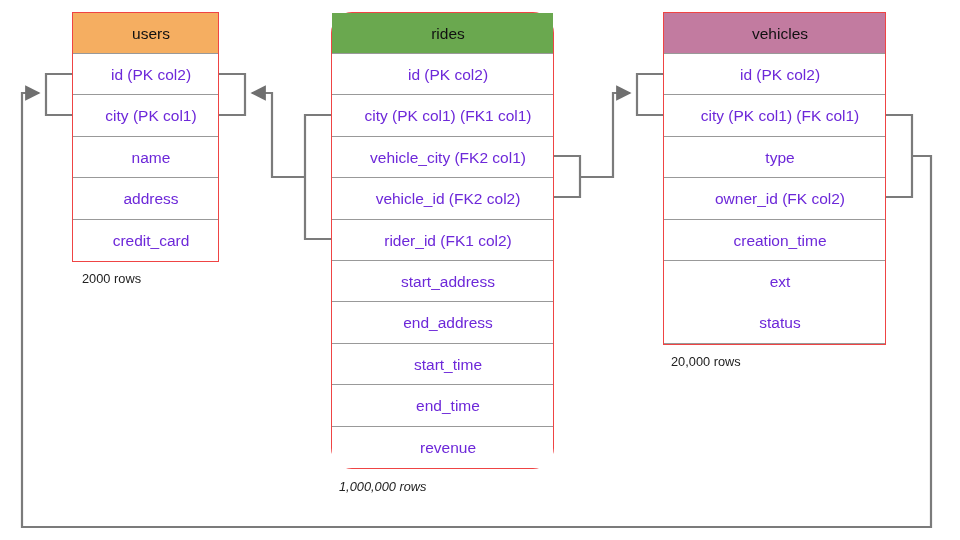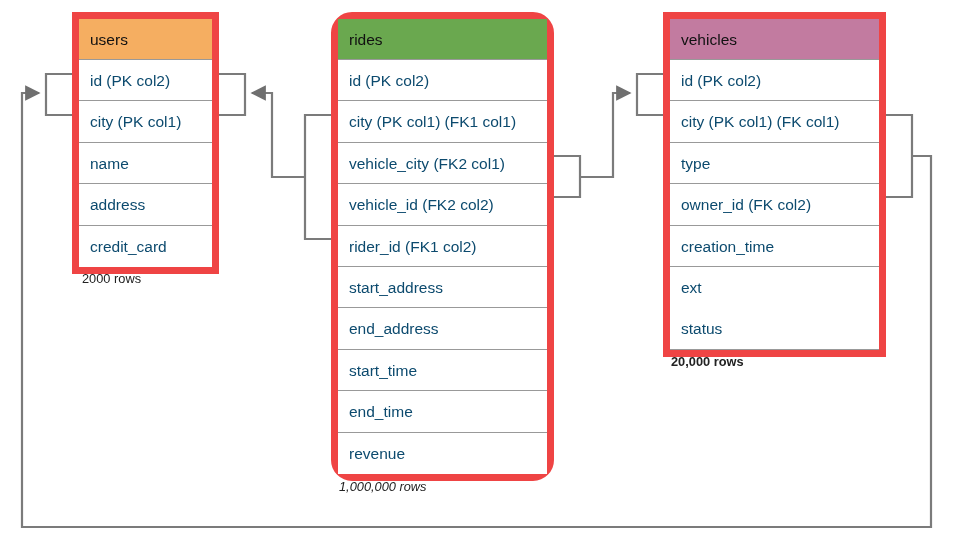--- a/index.html
+++ b/index.html
@@ -20,42 +20,43 @@
     position: absolute;
     left: 0;
     top: 0;
     width: 960px;
     height: 540px;
     pointer-events: none;
   }
   .table-box {
     position: absolute;
     box-sizing: border-box;
-    border: 7px solid #ef4444;
+    border: 1px solid #ef4444;
     background: #ffffff;
     z-index: 2;
+    text-align: center;
   }
   .tbl-header {
     box-sizing: border-box;
     height: 41px;
     line-height: 41px;
     padding: 0 0 0 11px;
     font-size: 15.5px;
     color: #111111;
     border-bottom: 1px solid #999999;
     overflow: hidden;
     white-space: nowrap;
   }
   .tbl-row {
     box-sizing: border-box;
     height: 41.4px;
     line-height: 41.4px;
     padding: 0 0 0 11px;
     font-size: 15.5px;
-    color: #0c4a6e;
+    color: #6d28d9;
     border-bottom: 1px solid #999999;
     background: #ffffff;
     overflow: hidden;
     white-space: nowrap;
   }
   .tbl-row.last {
     border-bottom: none;
   }
   .row-count {
     position: absolute;
@@ -127,15 +128,15 @@
   <div class="table-box" style="left:663px; top:12px; width:223px;">
     <div class="tbl-header" style="background: rgb(194, 123, 160);">vehicles</div>
     <div class="tbl-row">id (PK col2)</div>
     <div class="tbl-row">city (PK col1) (FK col1)</div>
     <div class="tbl-row">type</div>
     <div class="tbl-row">owner_id (FK col2)</div>
     <div class="tbl-row">creation_time</div>
     <div class="tbl-row last">ext</div>
     <div class="tbl-row">status</div>
   </div>
-  <div class="row-count" style="left:671px; top:354px;font-weight:bold;">20,000 rows</div>
+  <div class="row-count" style="left:671px; top:354px;">20,000 rows</div>
 
 </div>
 
 </body></html>

